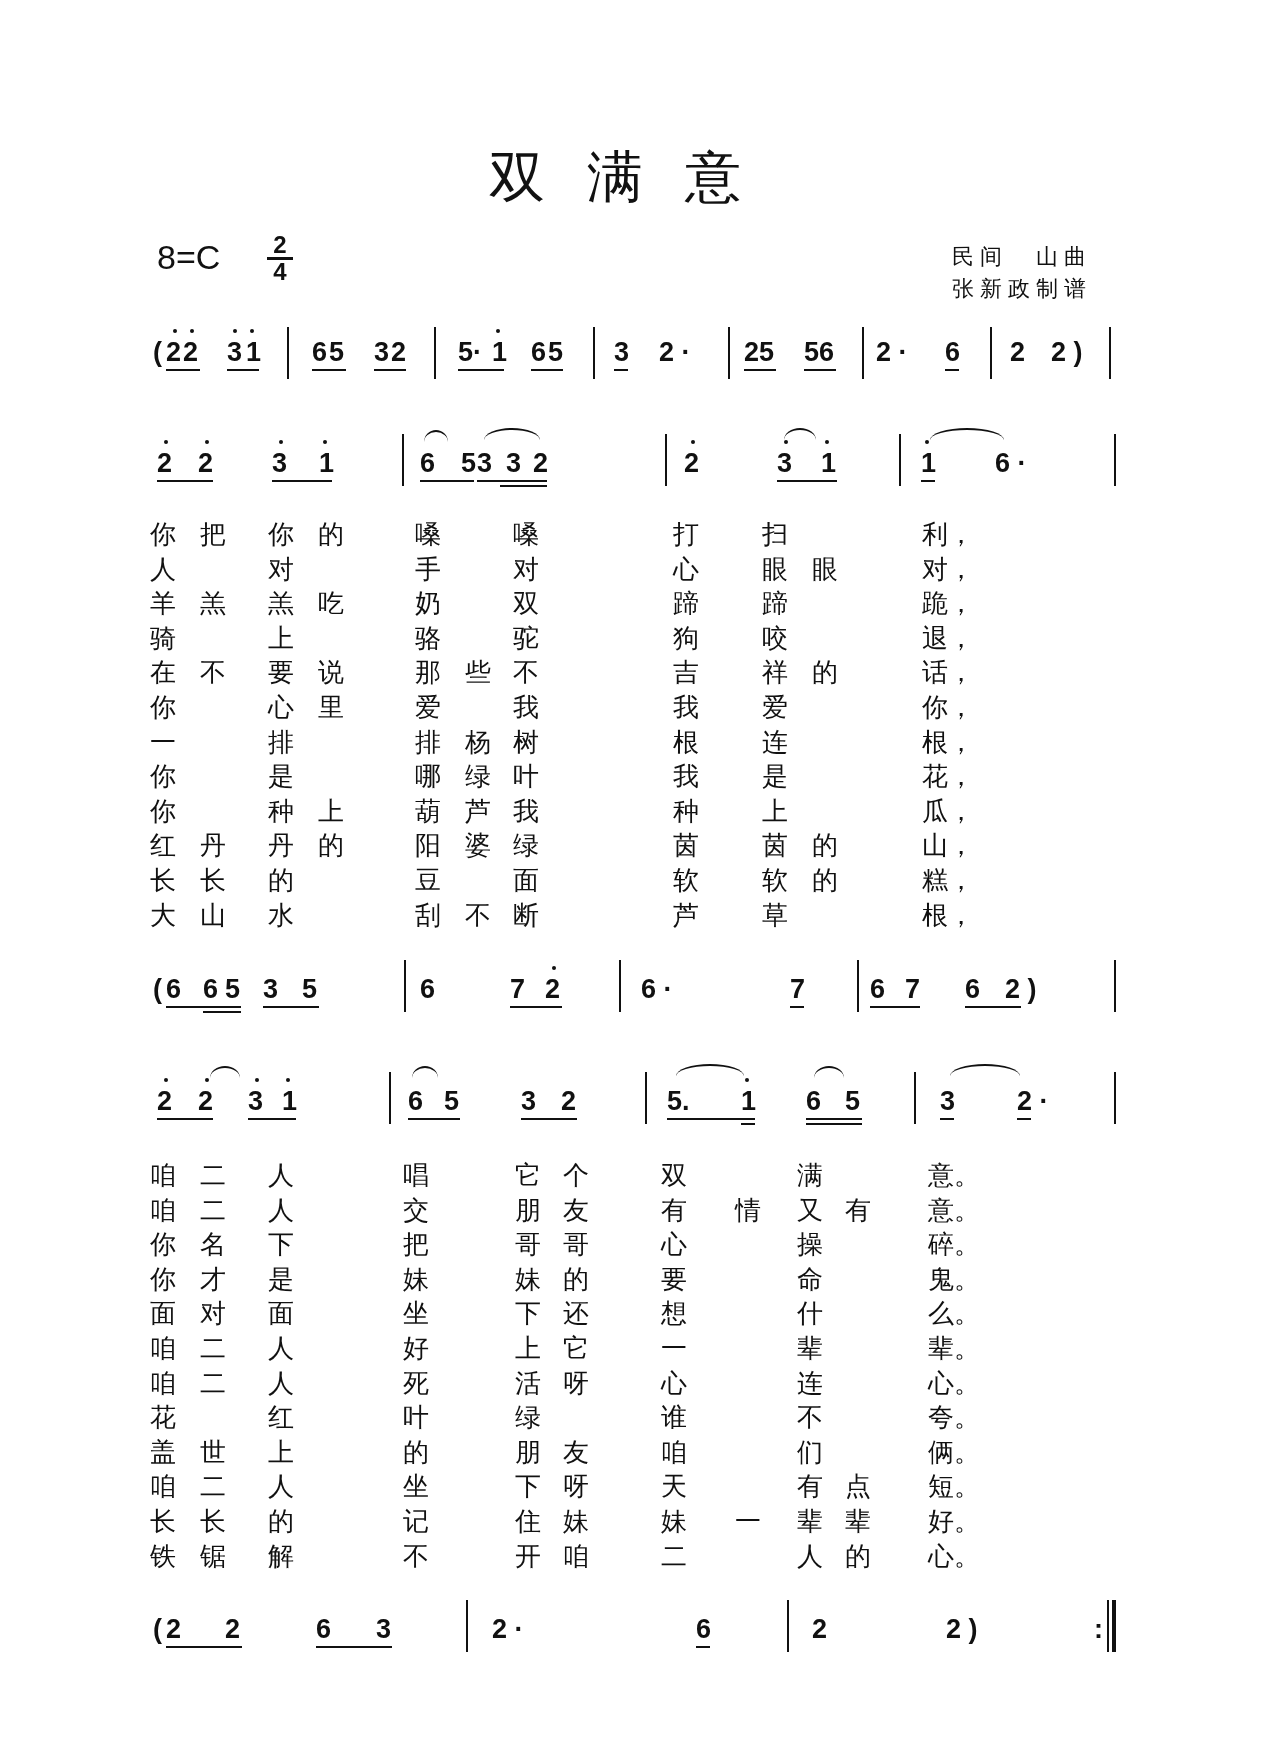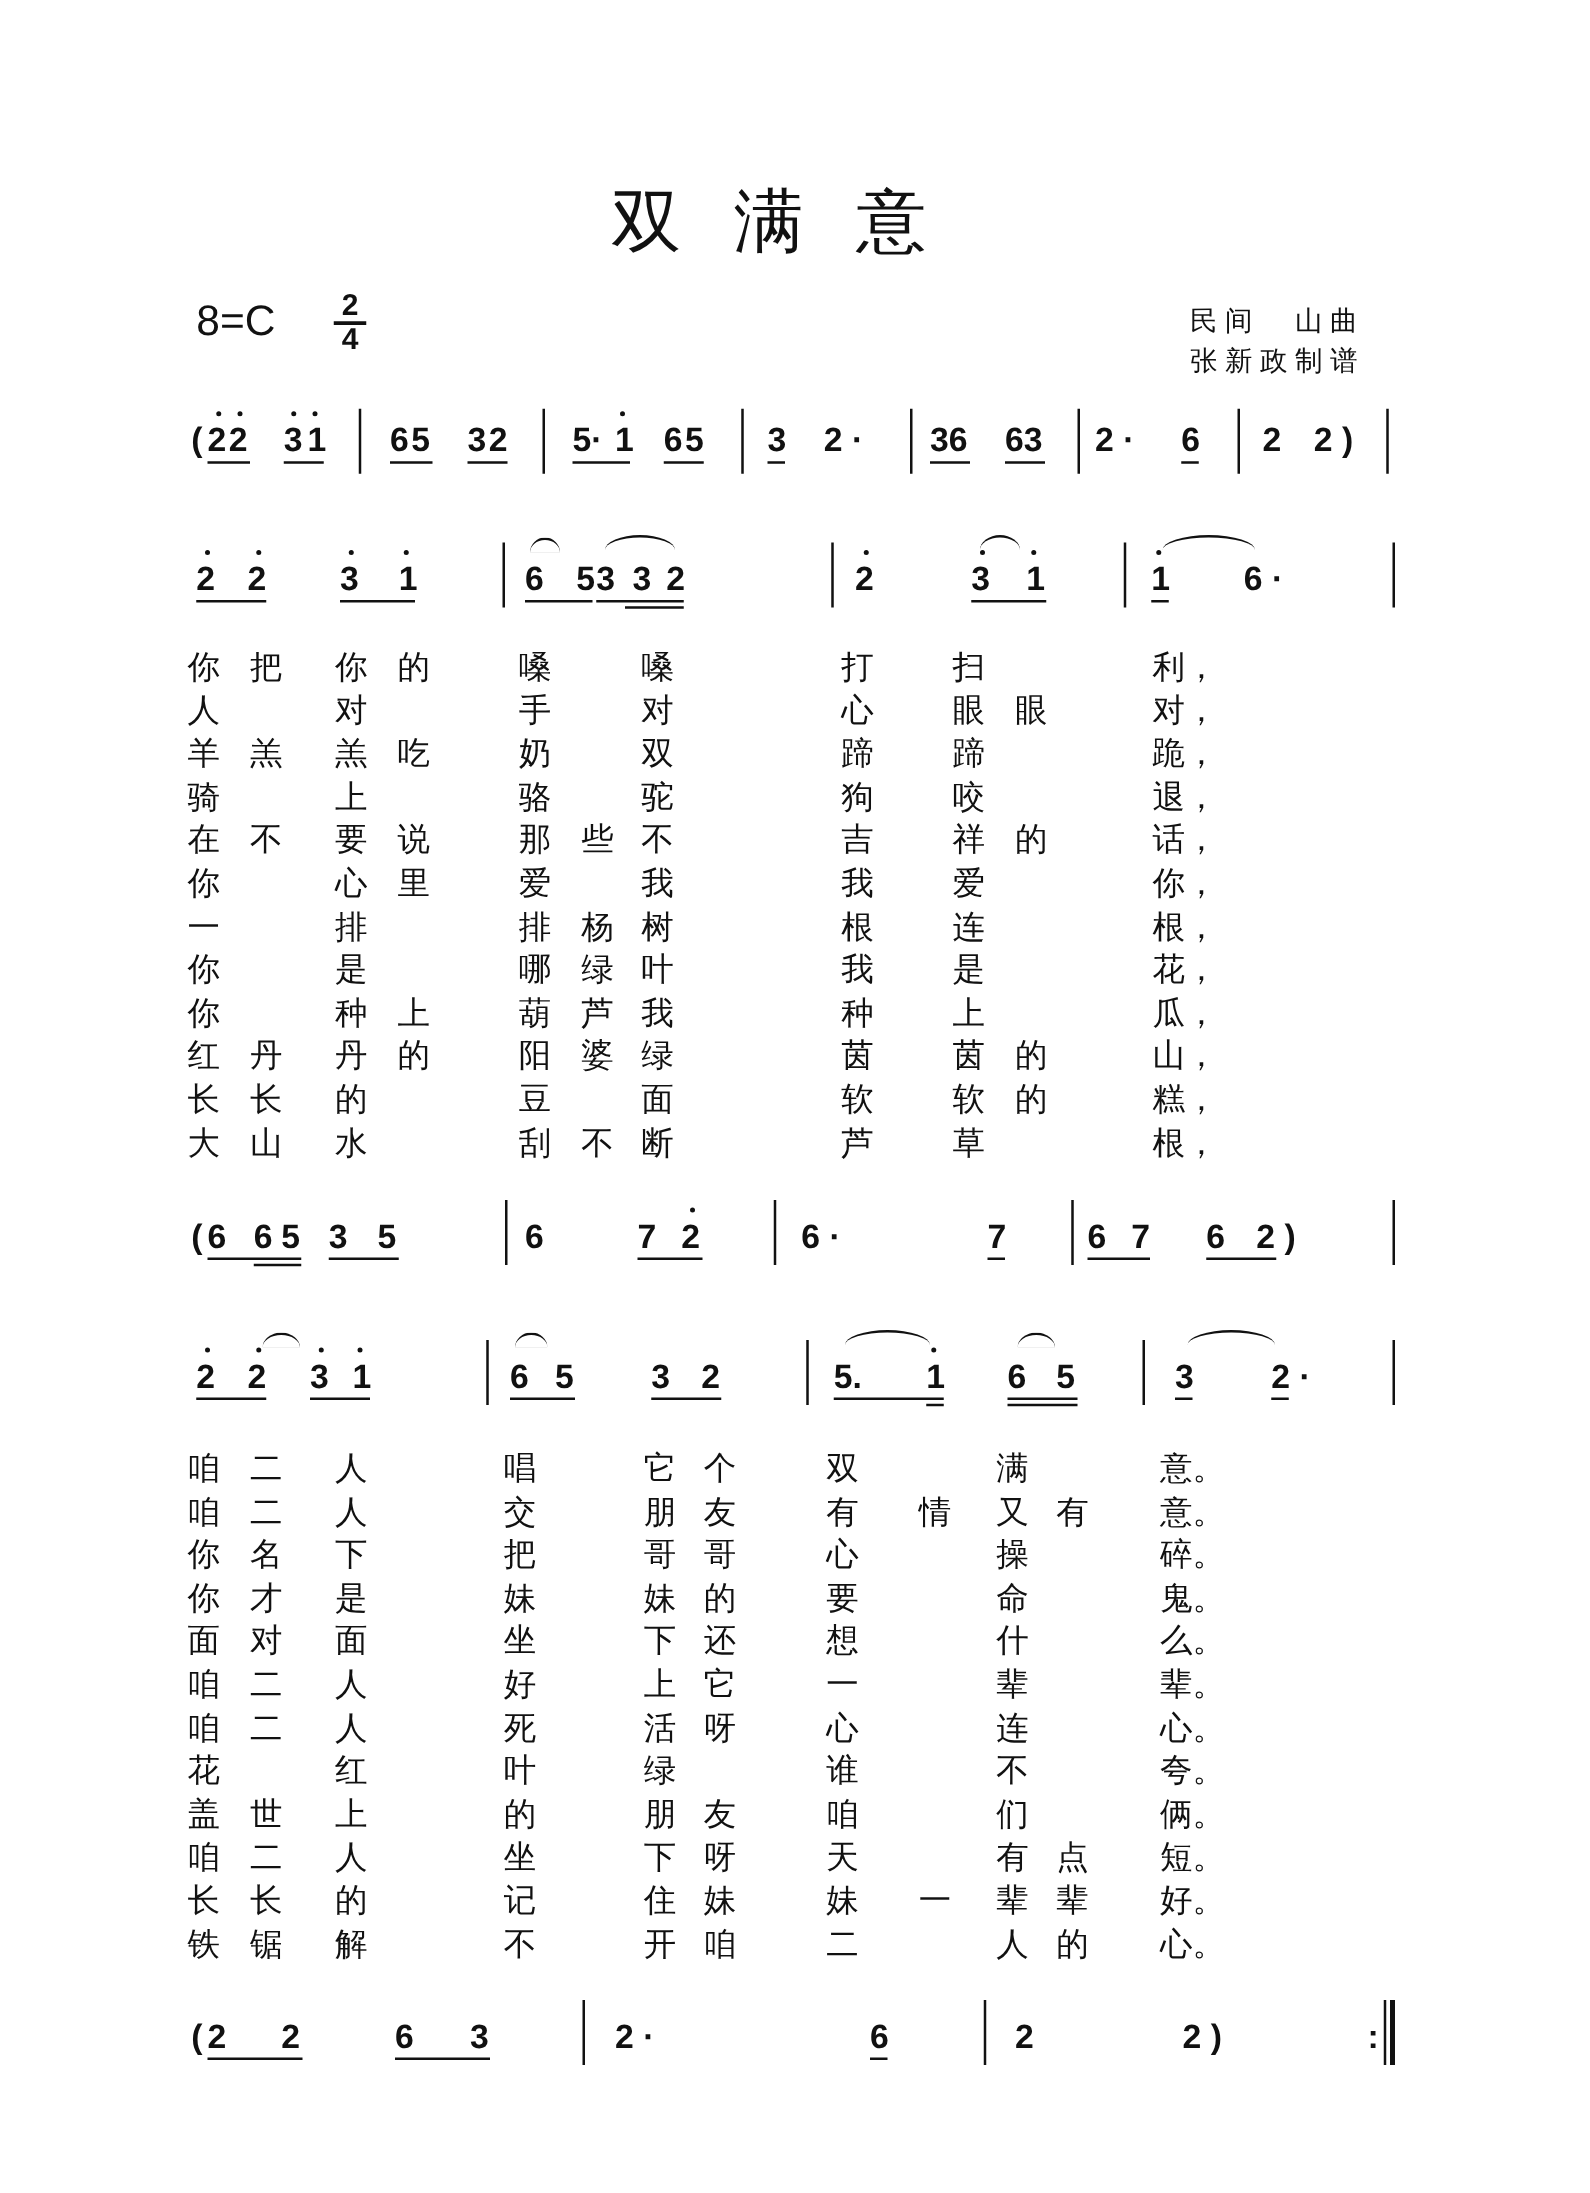--- a/index.html
+++ b/index.html
@@ -67,23 +67,23 @@
   <span class="dot" style="left:496px;top:-8px;"></span>
   <span class="ul" style="left:458px;top:32px;width:46px;"></span>
   <span class="n" style="left:531px;">6</span>
   <span class="n" style="left:548px;">5</span>
   <span class="ul" style="left:531px;top:32px;width:32px;"></span>
   <span class="bl" style="left:593px;top:-10px;height:52px;"></span>
   <span class="n" style="left:614px;">3</span>
   <span class="ul" style="left:614px;top:32px;width:14px;"></span>
   <span class="n" style="left:659px;">2 ·</span>
   <span class="bl" style="left:728px;top:-10px;height:52px;"></span>
-  <span class="n" style="left:744px;">36</span>
+  <span class="n" style="left:744px;">25</span>
   <span class="ul" style="left:744px;top:32px;width:32px;"></span>
-  <span class="n" style="left:804px;">63</span>
+  <span class="n" style="left:804px;">56</span>
   <span class="ul" style="left:804px;top:32px;width:32px;"></span>
   <span class="bl" style="left:862px;top:-10px;height:52px;"></span>
   <span class="n" style="left:876px;">2 ·</span>
   <span class="n" style="left:945px;">6</span>
   <span class="ul" style="left:945px;top:32px;width:14px;"></span>
   <span class="bl" style="left:990px;top:-10px;height:52px;"></span>
   <span class="n" style="left:1010px;">2</span>
   <span class="n" style="left:1051px;">2 )</span>
   <span class="bl" style="left:1109px;top:-10px;height:52px;"></span>
 </div>

